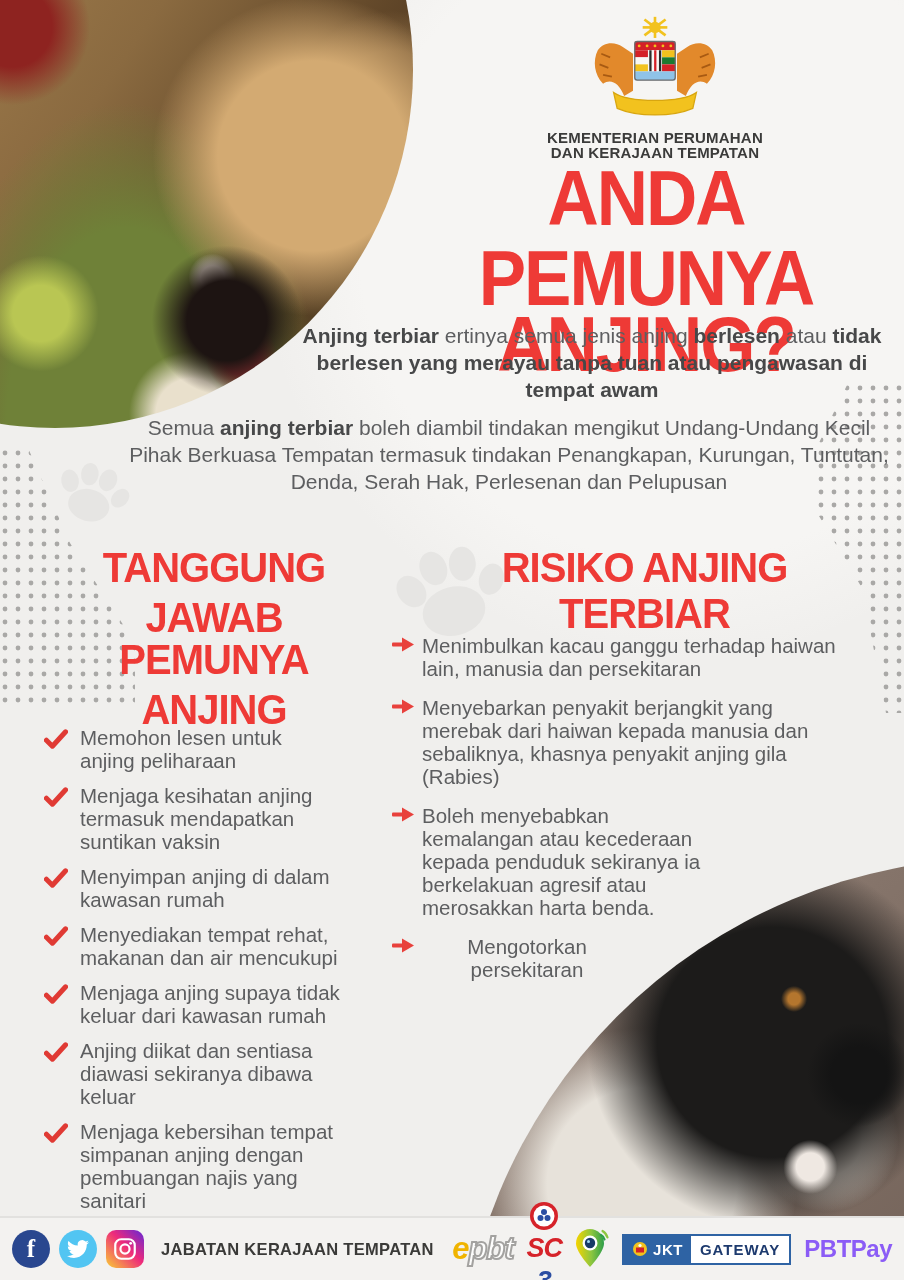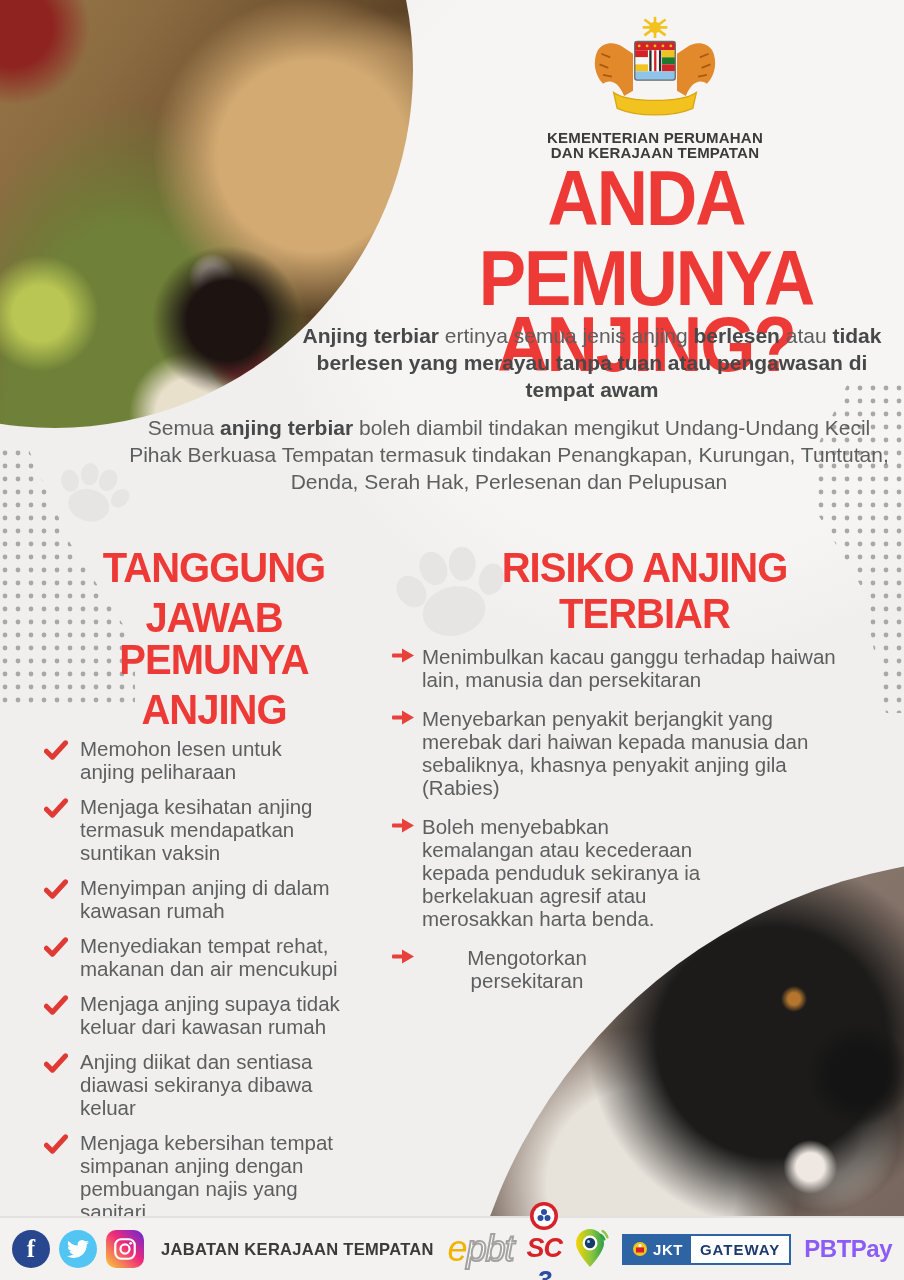--- a/index.html
+++ b/index.html
@@ -67,21 +67,21 @@
 
   
   .col { position:absolute; z-index:3; }
   .col-left  { left:44px;  top:542px; width:350px; }
   .col-right { left:392px; top:542px; width:505px; }
   .col-heading { text-align:center; color:#ee3a36; font-weight:bold;
     font-size:40px; line-height:46px; letter-spacing:-1px; }
   .col-heading span { display:inline-block; transform:scaleY(1.08); transform-origin:center top; }
   .col-left .col-heading { width:340px; }
   .col-right .col-heading { width:505px; }
-  ul.items { list-style:none; margin-top:11px; }
+  ul.items { list-style:none; margin-top:0; }
   li.item { display:flex; align-items:flex-start; margin-bottom:12px;
     color:#5d5e60; font-size:20.5px; line-height:23px; }
   li.item .bullet { flex:0 0 auto; margin-top:3px; }
   .col-left  li.item .bullet { width:24px; margin-right:12px; }
   .col-right li.item .bullet { width:22px; margin-right:8px; }
   .col-right li.item { margin-bottom:16px; }
   .t-w260 { width:260px; } .t-w455 { width:455px; } .t-w420 { width:420px; }
   .t-w300 { width:300px; } .t-w210 { width:210px;text-align:center; }
   .it { }
 
@@ -89,21 +89,21 @@
   .footer { position:absolute; left:0; bottom:0; width:904px; height:64px; z-index:5;
     background:#f3f2f0; border-top:2px solid #e2e1df;
     display:flex; align-items:center; justify-content:space-between; padding:0 12px; }
   .footer-left { display:flex; align-items:center; gap:9px; }
   .social { width:38px; height:38px; border-radius:50%; display:flex; align-items:center; justify-content:center; }
   .fb { background:#29478f; color:#fff; font-weight:bold; font-size:25px; font-family:"Liberation Serif", serif; }
   .tw { background:#52c5f2; }
   .ig { border-radius:10px; background:linear-gradient(45deg,#f9ce34 0%,#ee2a7b 55%,#6228d7 100%); }
   .dept { margin-left:8px; font-size:16.5px; font-weight:bold; color:#3a3a38; letter-spacing:.3px; }
   .footer-right { display:flex; align-items:center; gap:13px; }
-  .epbt { font-style:italic; font-weight:normal; font-size:36px; letter-spacing:-1px; }
+  .epbt { font-style:italic; font-weight:bold; font-size:31px; letter-spacing:-1px; }
   .epbt .e { color:#f0b400; }
   .epbt .rest { color:#fdfdfc; -webkit-text-stroke:2px #a3a2a0; }
   .osc { display:flex; align-items:center; gap:2px; font-style:italic; font-weight:bold; font-size:27px;flex-direction:column; }
   .osc .sc { color:#d6232a; letter-spacing:-1px; }
   .osc .three { color:#2b4ea2; }
   .jkt-badge { display:flex; align-items:stretch; height:31px; border:2px solid #2e63a4; background:#fff; }
   .jkt-blue { background:#2e63a4; display:flex; align-items:center; gap:5px; padding:0 8px; }
   .jkt-blue .jkt-txt { color:#fff; font-weight:bold; font-size:15px; letter-spacing:.5px; }
   .jkt-white { display:flex; align-items:center; padding:0 9px; }
   .jkt-white .gw-txt { color:#1d3a6e; font-weight:bold; font-size:15px; letter-spacing:1px; }

